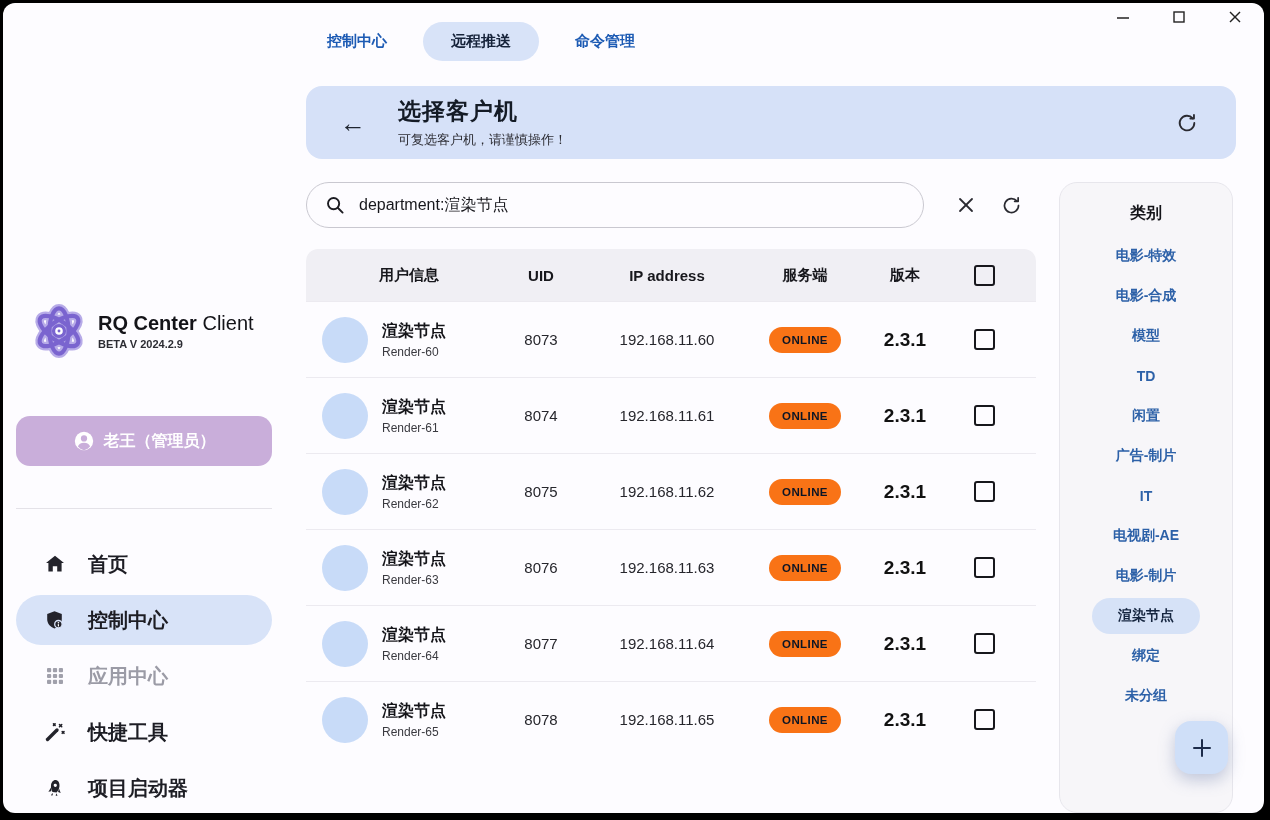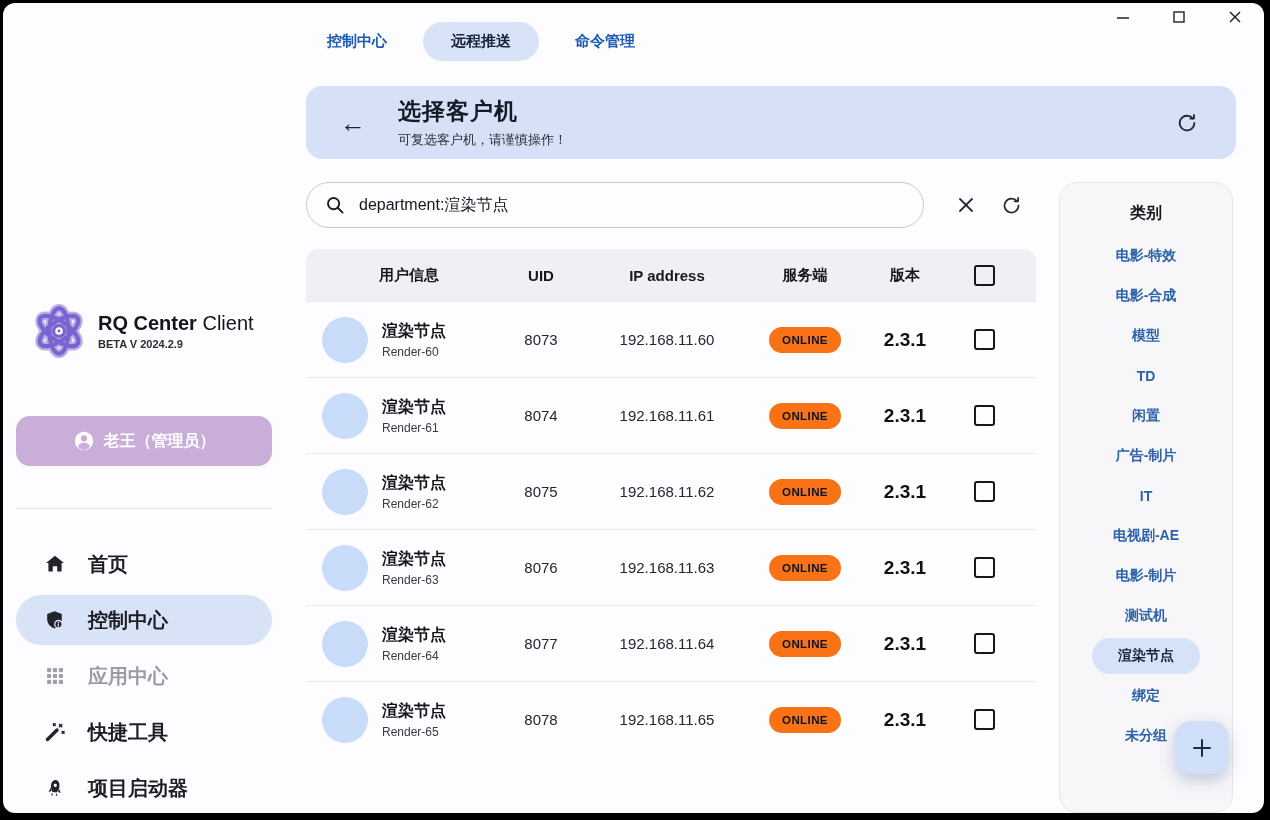--- a/index.html
+++ b/index.html
@@ -429,23 +429,20 @@
               </div>
               <div class="cat-item">
                 <span class="cat-label">IT</span>
               </div>
               <div class="cat-item">
                 <span class="cat-label">电视剧-AE</span>
               </div>
               <div class="cat-item">
                 <span class="cat-label">电影-制片</span>
               </div>
-              <div class="cat-item">
-                <span class="cat-label">测试机</span>
-              </div>
               <div class="cat-item active">
                 <span class="cat-label">渲染节点</span>
               </div>
               <div class="cat-item">
                 <span class="cat-label">绑定</span>
               </div>
               <div class="cat-item">
                 <span class="cat-label">未分组</span>
               </div>
             </div>

